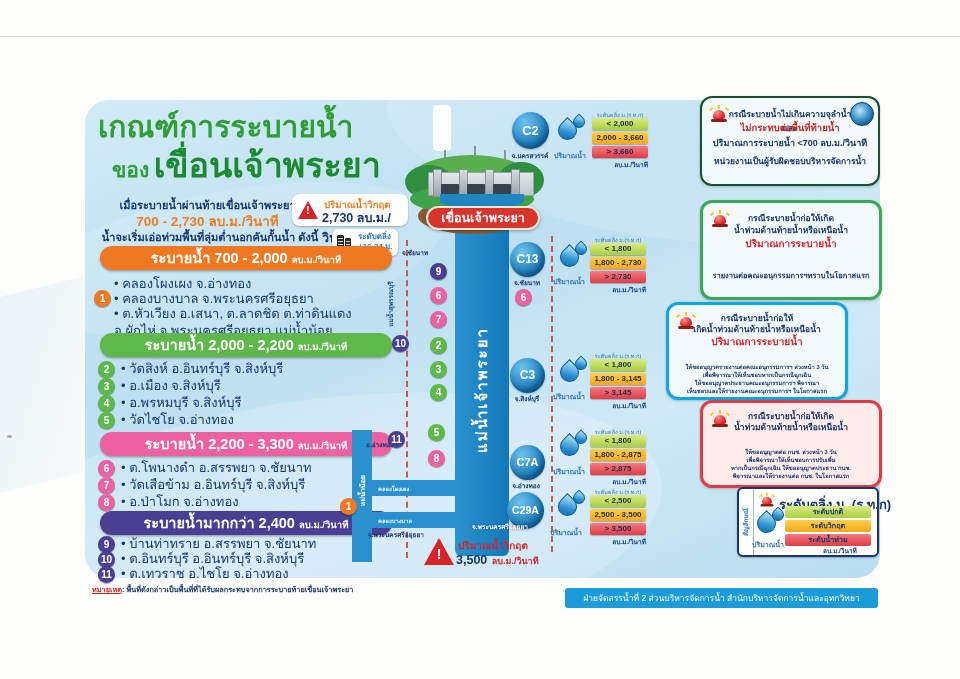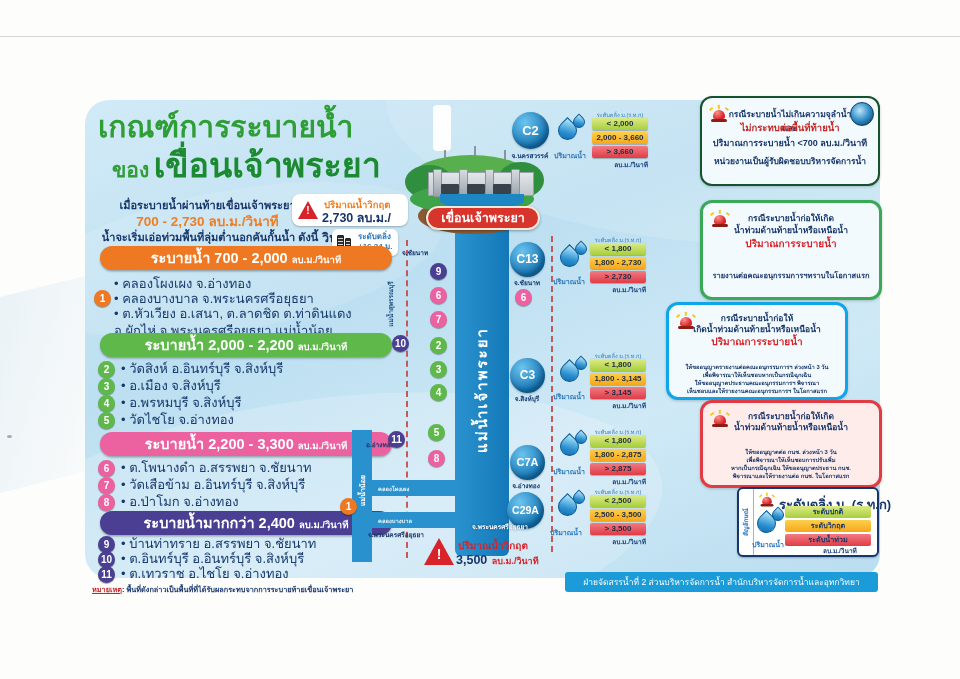--- a/index.html
+++ b/index.html
@@ -432,13 +432,13 @@
       <i class="d1"></i>
       <i class="d2"></i>
     </div>
   <div class="abs wlab" style="left:13px;top:50px">ปริมาณน้ำ</div>
   <div class="abs lg-row srow n" style="left:46px;top:17px">ระดับปกติ</div>
   <div class="abs lg-row srow c" style="left:46px;top:31px">ระดับวิกฤต</div>
   <div class="abs lg-row srow f" style="left:46px;top:45px">ระดับน้ำท่วม</div>
   <div class="abs lg-unit" style="left:84px;top:57px">ลบ.ม./วินาที</div>
 </div>
 
-<div class="abs" id="footer" style="left:565px;top:572px;width:313px;height:20px">ฝ่ายจัดสรรน้ำที่ 2 ส่วนบริหารจัดการน้ำ สำนักบริหารจัดการน้ำและอุทกวิทยา</div>
+<div class="abs" id="footer" style="left:565px;top:588px;width:313px;height:20px">ฝ่ายจัดสรรน้ำที่ 2 ส่วนบริหารจัดการน้ำ สำนักบริหารจัดการน้ำและอุทกวิทยา</div>
 
 </body></html>

